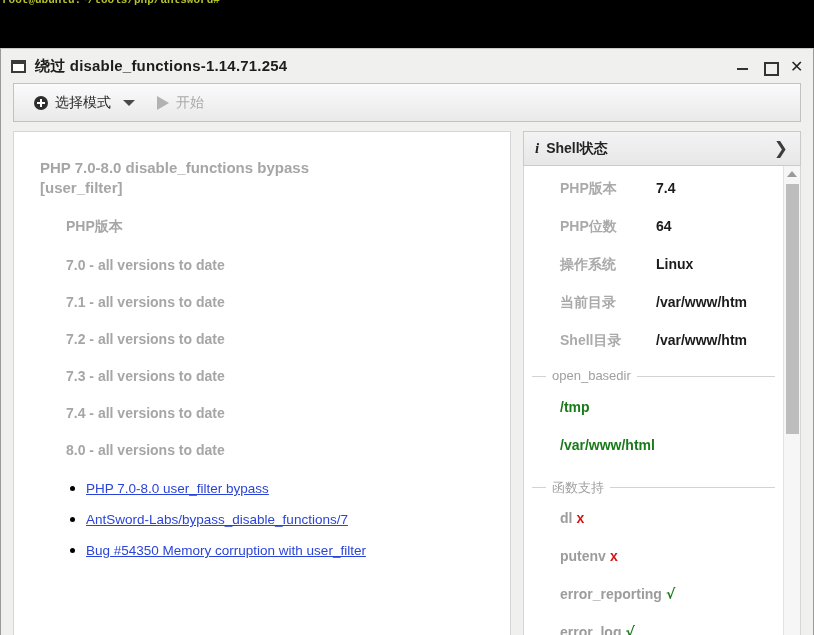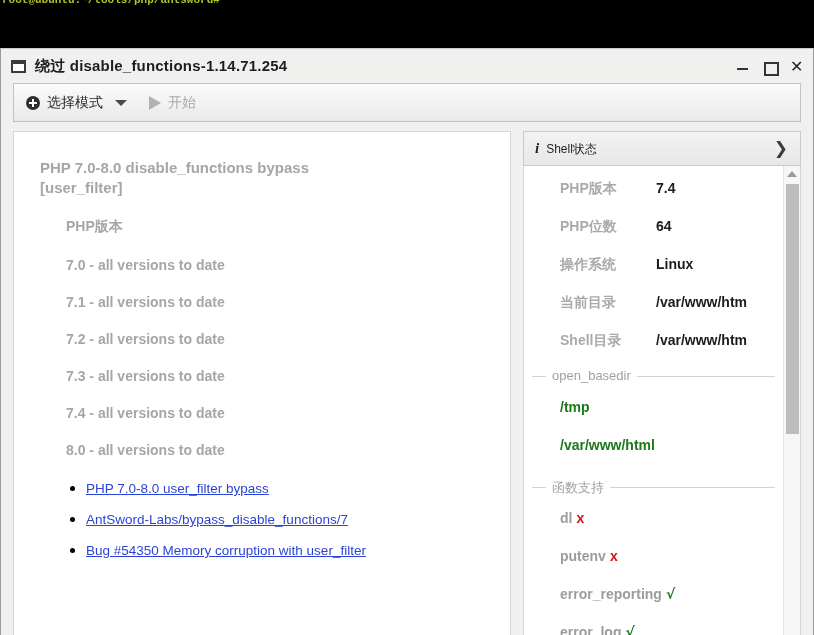--- a/index.html
+++ b/index.html
@@ -72,21 +72,21 @@
   }
   .wc-close { font-size: 16px; line-height: 13px; color: #222; font-weight: bold;
               text-align:center; font-family:"DejaVu Sans", sans-serif; }
 
   
   .toolbar {
     margin: 0 12px; height: 39px; flex: 0 0 39px;
     background: linear-gradient(#fbfbfb, #e9e9e9);
     border: 1px solid #c2c2c2;
     display: flex; align-items: center;
-    padding-left: 12px;
+    padding-left: 20px;
   }
   .tb-item { display: flex; align-items: center; height: 100%; }
   .plus-icon {
     width: 14px; height: 14px; border-radius: 50%;
     background: #2e2e2e; position: relative; margin-right: 7px;
     flex: 0 0 auto;
   }
   .plus-icon::before, .plus-icon::after {
     content: ""; position: absolute; background: #fff;
   }
@@ -155,21 +155,21 @@
     border: 1px solid #cacaca;
     display: flex; align-items: center; justify-content: space-between;
     padding: 0 12px 0 11px;
   }
   .status-head-left { display: flex; align-items: baseline; }
   .info-i {
     font-family: "Liberation Serif", serif;
     font-weight: bold; font-style: italic;
     font-size: 15px; color: #242424; margin-right: 7px;
   }
-  .status-head-title { font-size: 12px; font-weight: normal; color: #242424; }
+  .status-head-title { font-size: 14px; font-weight: bold; color: #242424; }
   .chevron-right {
     font-size: 17px; font-weight: bold; color: #3d3d3d; line-height: 1;
     font-family: "DejaVu Sans", sans-serif;
   }
 
   .status-body {
     flex: 1 1 auto; background: #fff;
     border: 1px solid #d6d6d6; border-top: none;
     display: flex; min-height: 0; position: relative;
   }

